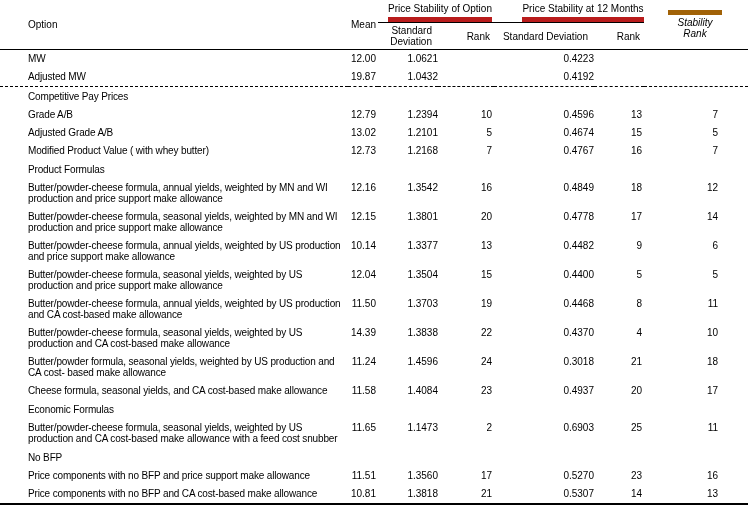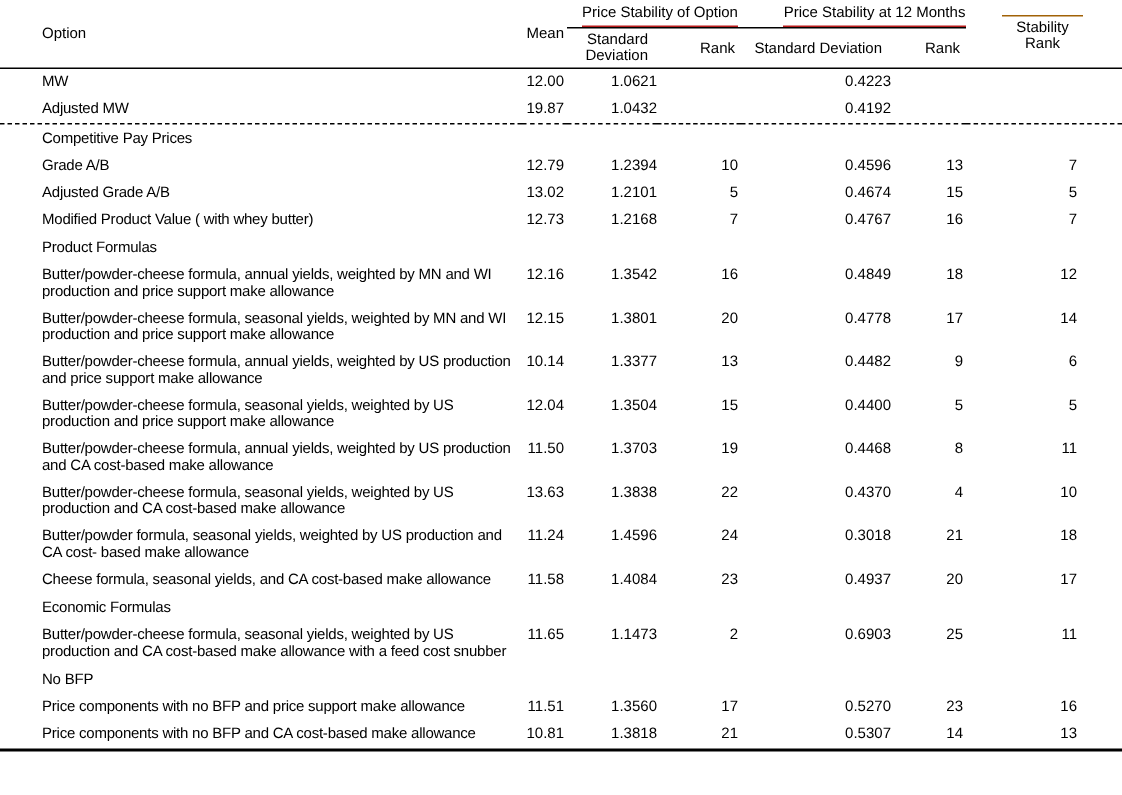--- a/index.html
+++ b/index.html
@@ -36,36 +36,37 @@
   thead th {
     font-weight:normal;
     font-size:10px;
     line-height:11px;
     border-bottom:1px solid #000;
   }
   th.h-option { text-align:left; padding-left:28px; vertical-align:middle;margin-left:24px; }
   th.h-mean   { text-align:right; padding-right:2px; vertical-align:middle; }
   th.h-group  { vertical-align:bottom; padding:3px 0 0 0; }
   .grp-line {
-    border-bottom:1px solid #b91c1c;
+    border-bottom:5px solid #b91c1c;
     text-align:center;
     white-space:nowrap;
     padding-bottom:3px;
   }
   .grp1 .grp-line { margin:0 2px 0 10px; }
   .grp2 .grp-line { margin:0 0 0 28px; }
   th.h-sub  { vertical-align:middle; text-align:right; padding:2px 6px 2px 0; }
   th.h-rank { vertical-align:middle; text-align:right; padding-right:4px; }
   th.h-stab { vertical-align:middle; }
   .stab-box {
     width:54px;
     margin:0 26px 0 auto;
-    border-top:1px solid #a16207;
+    border-top:5px solid #a16207;
     text-align:center;
     padding-top:2px;
+    font-style:italic;
   }
 
   tbody td {
     font-size:10px;
     line-height:11px;
     padding:3px 0 4px 0;
     vertical-align:top;
   }
   td.c-opt  { text-align:left; padding-left:28px; letter-spacing:-0.15px; }
   td.c-mean { text-align:right; padding-right:2px; }
@@ -218,21 +219,21 @@
     <td class="c-mean">11.50</td>
     <td class="c-sd1">1.3703</td>
     <td class="c-rank1">19</td>
     <td class="c-sd2">0.4468</td>
     <td class="c-rank2">8</td>
     <td class="c-stab">11</td>
   </tr>
 
   <tr>
     <td class="c-opt">Butter/powder-cheese formula, seasonal yields, weighted by US production and CA cost-based make allowance</td>
-    <td class="c-mean">13.63</td>
+    <td class="c-mean">14.39</td>
     <td class="c-sd1">1.3838</td>
     <td class="c-rank1">22</td>
     <td class="c-sd2">0.4370</td>
     <td class="c-rank2">4</td>
     <td class="c-stab">10</td>
   </tr>
 
   <tr>
     <td class="c-opt">Butter/powder formula, seasonal yields, weighted by US production and CA cost- based make allowance</td>
     <td class="c-mean">11.24</td>

